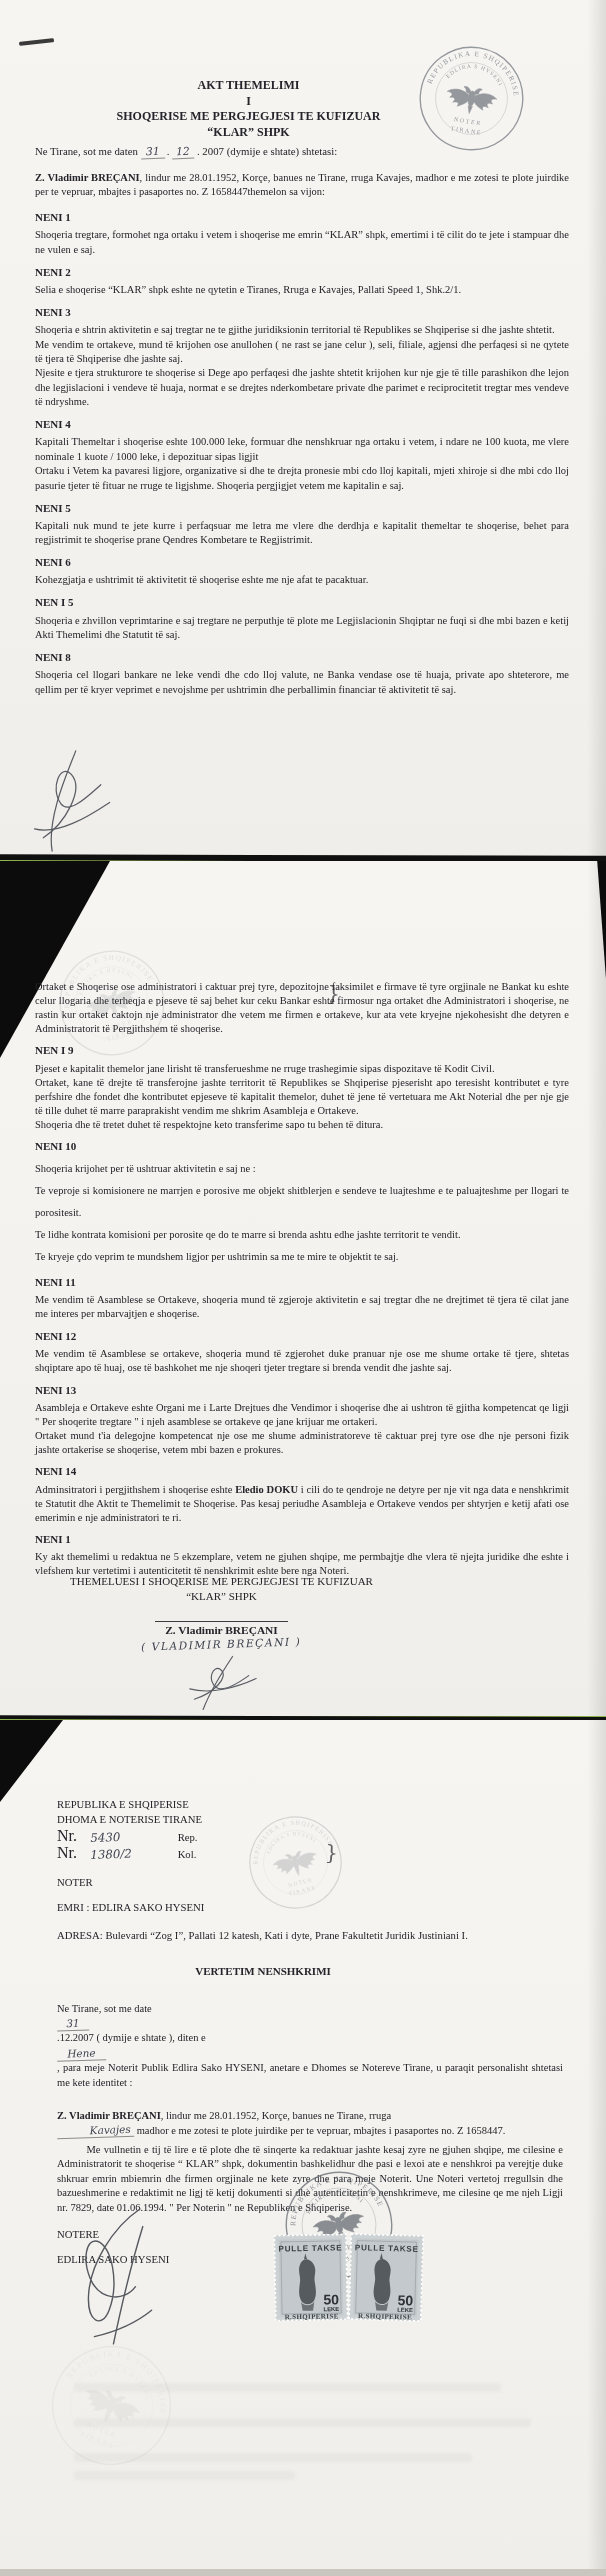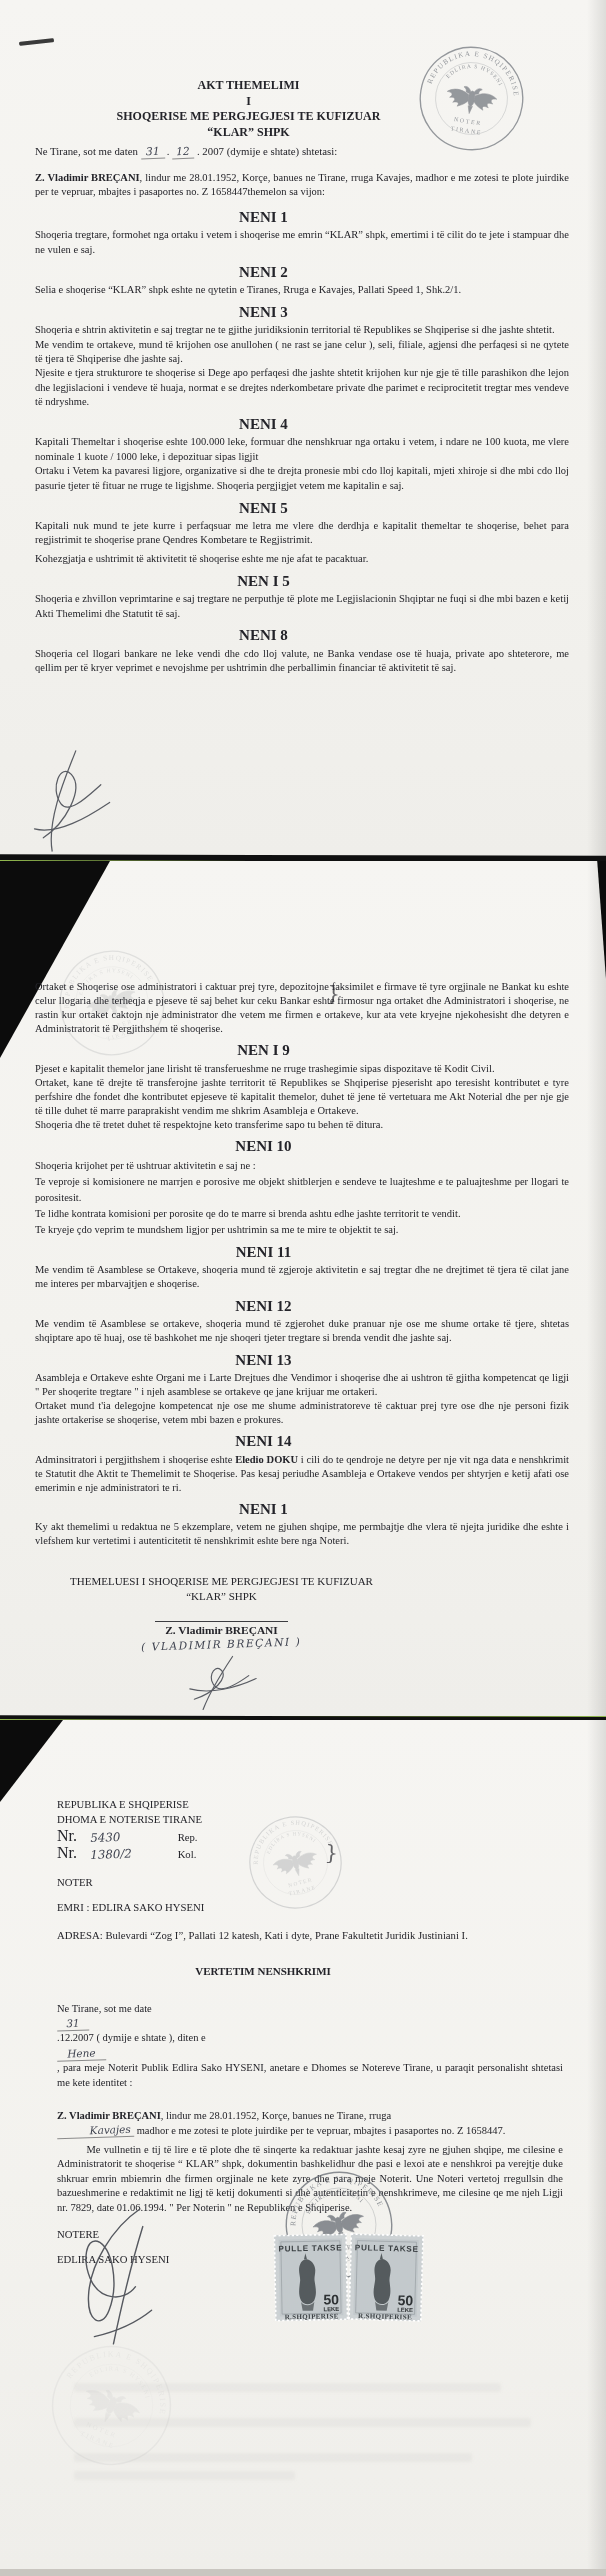--- a/index.html
+++ b/index.html
@@ -8,21 +8,21 @@
   .sheet{position:absolute;left:0;width:606px;background:linear-gradient(180deg,#f6f5f2 0%,#f3f2ee 55%,#efeeea 100%);}
   .sheet:after{content:"";position:absolute;top:0;right:0;width:19px;height:100%;
         background:linear-gradient(90deg,rgba(0,0,0,0) 0%,rgba(0,0,0,.10) 100%);pointer-events:none;}
   .sep{position:absolute;left:0;width:606px;background:#101010;transform:rotate(.12deg);}
   .wedge{position:absolute;background:#0c0c0c;}
   .content{position:relative;}
   .p1c,.p2c{padding:0 37px 0 35px;}
   .p3c{padding:0 43px 0 57px;}
   p,h1,h2,div.line{margin:0;}
   .doc-title{width:427px;text-align:center;font-weight:bold;font-size:12px;line-height:15.5px;}
-  .art-h{width:457px;text-align:center;font-size:15px;line-height:14px;margin-top:7.4px;}
+  .art-h{width:457px;font-size:11px;line-height:14px;margin-top:7.4px;}
   .para{font-size:10.5px;line-height:14.4px;text-align:justify;white-space:pre-line;margin-top:4.4px;}
   .single{text-align:left;}
   .dateline{font-size:10.8px;margin-top:5.2px;}
   .hw{font-family:"DejaVu Serif",serif;font-style:italic;color:#3f4350;display:inline-block;transform:rotate(-2deg);}
   .uline{border-bottom:0.7px solid #8b8b8b;text-align:center;display:inline-block;}
   .bold{font-weight:bold;}
   .staple{position:absolute;left:19px;top:40px;width:35px;height:3.7px;background:#3a3a3a;border-radius:1.5px;transform:rotate(-6deg);}
   .stamp{position:absolute;color:#70757c;}
   .inkmark{position:absolute;font-family:"DejaVu Serif",serif;font-size:20.6px;color:#4a4a4e;opacity:.85;transform:rotate(4deg);}
   .sig{position:absolute;color:#5a5d64;}
@@ -126,20 +126,21 @@
 Me vendim te ortakeve, mund të krijohen ose anullohen ( ne rast se jane celur ), seli, filiale, agjensi dhe perfaqesi si ne qytete të tjera të Shqiperise dhe jashte saj.
 Njesite e tjera strukturore te shoqerise si Dege apo perfaqesi dhe jashte shtetit krijohen kur nje gje të tille parashikon dhe lejon dhe legjislacioni i vendeve të huaja, normat e se drejtes nderkombetare private dhe parimet e reciprocitetit tregtar mes vendeve të ndryshme.</p>
 
       <h2 class="art-h">NENI 4</h2>
       <p class="para">Kapitali Themeltar i shoqerise eshte 100.000 leke, formuar dhe nenshkruar nga ortaku i vetem, i ndare ne 100 kuota, me vlere nominale 1 kuote / 1000 leke, i depozituar sipas ligjit
 Ortaku i Vetem ka pavaresi ligjore, organizative si dhe te drejta pronesie mbi cdo lloj kapitali, mjeti xhiroje si dhe mbi cdo lloj pasurie tjeter të fituar ne rruge te ligjshme. Shoqeria pergjigjet vetem me kapitalin e saj.</p>
 
       <h2 class="art-h">NENI 5</h2>
       <p class="para">Kapitali nuk mund te jete kurre i perfaqsuar me letra me vlere dhe derdhja e kapitalit themeltar te shoqerise, behet para regjistrimit te shoqerise prane Qendres Kombetare te Regjistrimit.</p>
 
+      <h2 class="art-h">NENI 6</h2>
       <p class="para single">Kohezgjatja e ushtrimit të aktivitetit të shoqerise eshte me nje afat te pacaktuar.</p>
 
       <h2 class="art-h">NEN I 5</h2>
       <p class="para">Shoqeria e zhvillon veprimtarine e saj tregtare ne perputhje të plote me Legjislacionin Shqiptar ne fuqi si dhe mbi bazen e ketij Akti Themelimi dhe Statutit të saj.</p>
 
       <h2 class="art-h">NENI 8</h2>
       <p class="para">Shoqeria cel llogari bankare ne leke vendi dhe cdo lloj valute, ne Banka vendase ose të huaja, private apo shteterore, me qellim per të kryer veprimet e nevojshme per ushtrimin dhe perballimin financiar të aktivitetit të saj.</p>
     </div>
 
     <div class="sig" style="left:26.5px;top:742px;">
@@ -166,21 +167,21 @@
 
     <div class="content p2c" style="padding-top:119px;">
       <p class="para" style="margin-top:0;line-height:14px;">Ortaket e Shoqerise ose administratori i caktuar prej tyre, depozitojne faksimilet e firmave të tyre orgjinale ne Bankat ku eshte celur llogaria dhe terheqja e pjeseve të saj behet kur ceku Bankar eshte firmosur nga ortaket dhe Administratori i shoqerise, ne rastin kur ortaket caktojn nje administrator dhe vetem me firmen e ortakeve, kur ata vete kryejne njekohesisht dhe detyren e Administratorit të Pergjithshem të shoqerise.</p>
 
       <h2 class="art-h">NEN I 9</h2>
       <p class="para" style="line-height:14px;">Pjeset e kapitalit themelor jane lirisht të transferueshme ne rruge trashegimie sipas dispozitave të Kodit Civil.
 Ortaket, kane të drejte të transferojne jashte territorit të Republikes se Shqiperise pjeserisht apo teresisht kontributet e tyre perfshire dhe fondet dhe kontributet epjeseve të kapitalit themelor, duhet të jene të vertetuara me Akt Noterial dhe per nje gje të tille duhet të marre paraprakisht vendim me shkrim Asambleja e Ortakeve.
 Shoqeria dhe të tretet duhet të respektojne keto transferime sapo tu behen të ditura.</p>
 
       <h2 class="art-h">NENI 10</h2>
-      <p class="para" style="line-height:16px;">Shoqeria krijohet per të ushtruar aktivitetin e saj ne :
+      <p class="para" style="line-height:22px;">Shoqeria krijohet per të ushtruar aktivitetin e saj ne :
 Te veproje si komisionere ne marrjen e porosive me objekt shitblerjen e sendeve te luajteshme e te paluajteshme per llogari te porositesit.
 Te lidhe kontrata komisioni per porosite qe do te marre si brenda ashtu edhe jashte territorit te vendit.
 Te kryeje çdo veprim te mundshem ligjor per ushtrimin sa me te mire te objektit te saj.</p>
 
       <h2 class="art-h">NENI 11</h2>
       <p class="para" style="line-height:14px;">Me vendim të Asamblese se Ortakeve, shoqeria mund të zgjeroje aktivitetin e saj tregtar dhe ne drejtimet të tjera të cilat jane me interes per mbarvajtjen e shoqerise.</p>
 
       <h2 class="art-h">NENI 12</h2>
       <p class="para" style="line-height:14px;">Me vendim të Asamblese se ortakeve, shoqeria mund të zgjerohet duke pranuar nje ose me shume ortake të tjere, shtetas shqiptare apo të huaj, ose të bashkohet me nje shoqeri tjeter tregtare si brenda vendit dhe jashte saj.</p>
 

